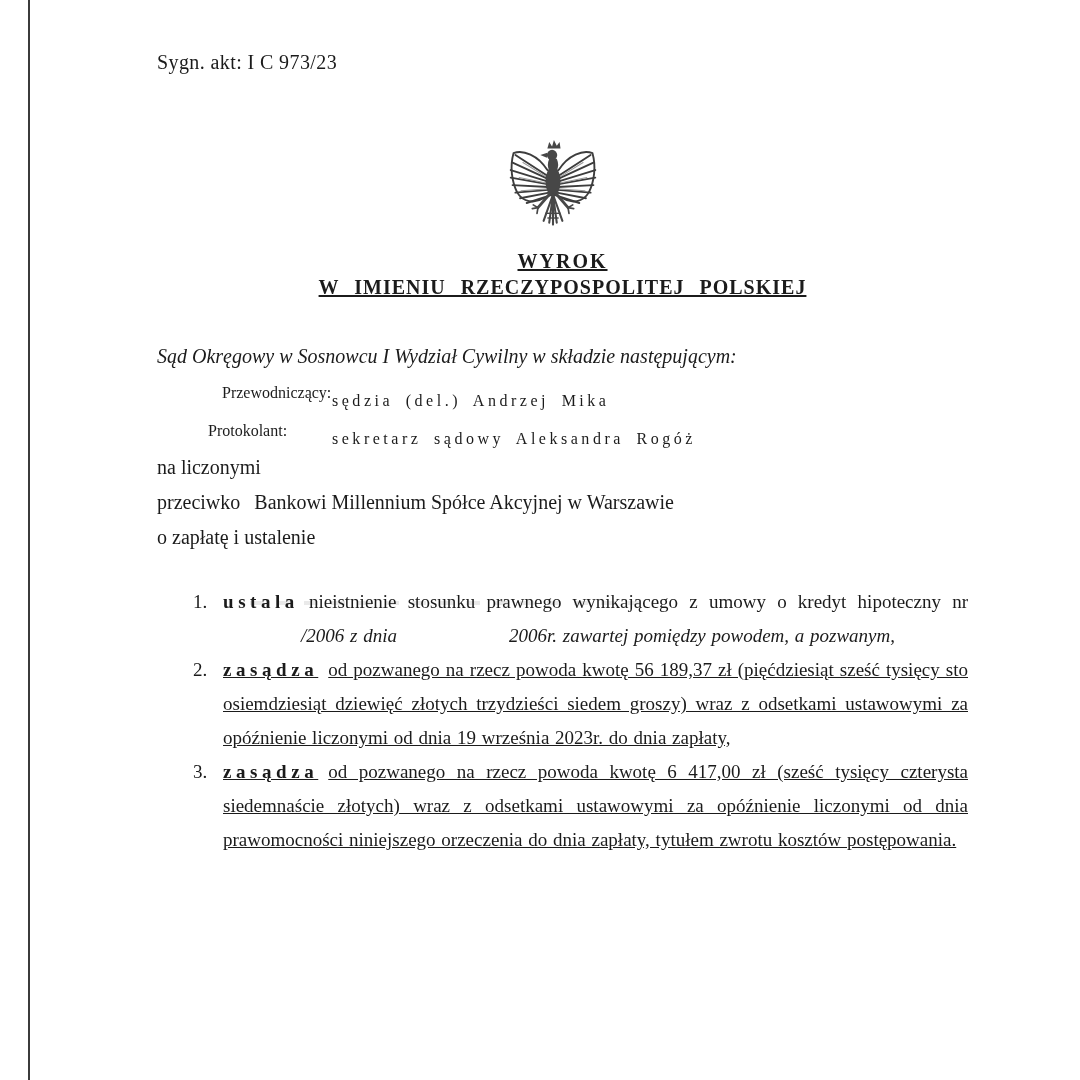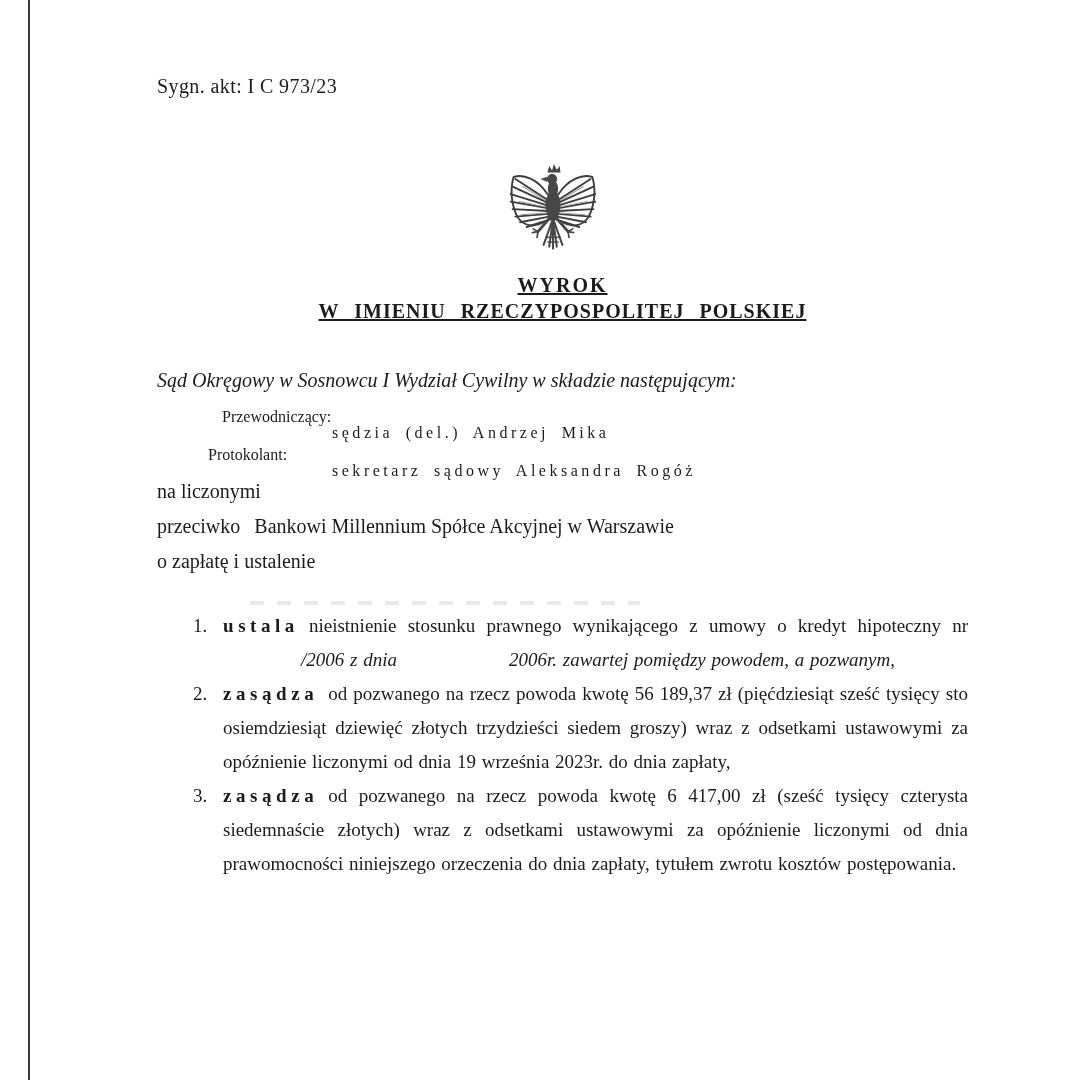--- a/index.html
+++ b/index.html
@@ -10,52 +10,52 @@
     overflow:hidden;
     font-family:"Liberation Serif","DejaVu Serif",serif;
     color:#1b1b1b;
   }
   .scan-edge-line{
     position:absolute;left:28px;top:0;width:2px;height:1080px;
     background:#262626;opacity:.9;
   }
   .content{
     position:absolute;left:0;top:0;width:1080px;
-    padding:50px 112px 0 157px;box-sizing:border-box;margin-top:24px;
+    padding:50px 112px 0 157px;box-sizing:border-box;
   }
   .case-number{font-size:20px;line-height:24px;letter-spacing:.02em;}
   .emblem-wrap{margin-top:64px;text-align:center;position:relative;left:-10px;height:98px;}
   .title-block{margin-top:12px;text-align:center;font-weight:bold;text-decoration:underline;}
   .title-1{font-size:20px;line-height:26px;letter-spacing:.10em;}
   .title-2{font-size:20px;line-height:26px;letter-spacing:.05em;word-spacing:.45em;}
   .date-line{margin-top:40px;margin-right:-14px;text-align:right;font-size:20px;line-height:26px;}
   .comp-line{font-size:20px;line-height:35px;white-space:nowrap;}
   .comp-intro{margin-top:39px;font-style:italic;}
   .staff-row{position:relative;font-size:16px;line-height:38px;height:38px;white-space:nowrap;}
   .lbl-presiding{margin-left:65px;}
   .lbl-clerk{margin-left:51px;}
   .staff-value{
-    position:absolute;left:175px;top:16px;
+    position:absolute;left:175px;top:8px;
     letter-spacing:.22em;word-spacing:.32em;white-space:nowrap;
   }
   .gap-sm{display:inline-block;width:14px;}
   .redact-tick{
     display:inline-block;width:3px;height:12px;margin-left:14px;
     background:#cfcfcf;opacity:.75;vertical-align:middle;
   }
   .redaction-smudge{
     position:absolute;left:250px;top:601px;width:390px;height:4px;
     background:repeating-linear-gradient(90deg,#e4e4e4 0 14px,transparent 14px 27px);
     opacity:.8;
   }
   .rulings{margin-top:30px;font-size:19px;line-height:34px;word-spacing:1px;}
   .ruling{display:flex;}
   .num{width:30px;flex:0 0 30px;margin-left:36px;}
   .rtext{flex:1;}
-  .just{text-align:justify;text-align-last:left;}
+  .just{text-align:justify;text-align-last:left;text-decoration:underline;}
   .kw{font-weight:bold;letter-spacing:.24em;margin-right:10px;}
   .r1l1{text-align:justify;text-align-last:justify;}
   .r1l2{text-align:left;white-space:nowrap;font-style:italic;}
   .sp78{display:inline-block;width:78px;}
   .sp112{display:inline-block;width:112px;}
   .eagle{display:inline-block;}
 </style>
 </head>
 <body>
 

